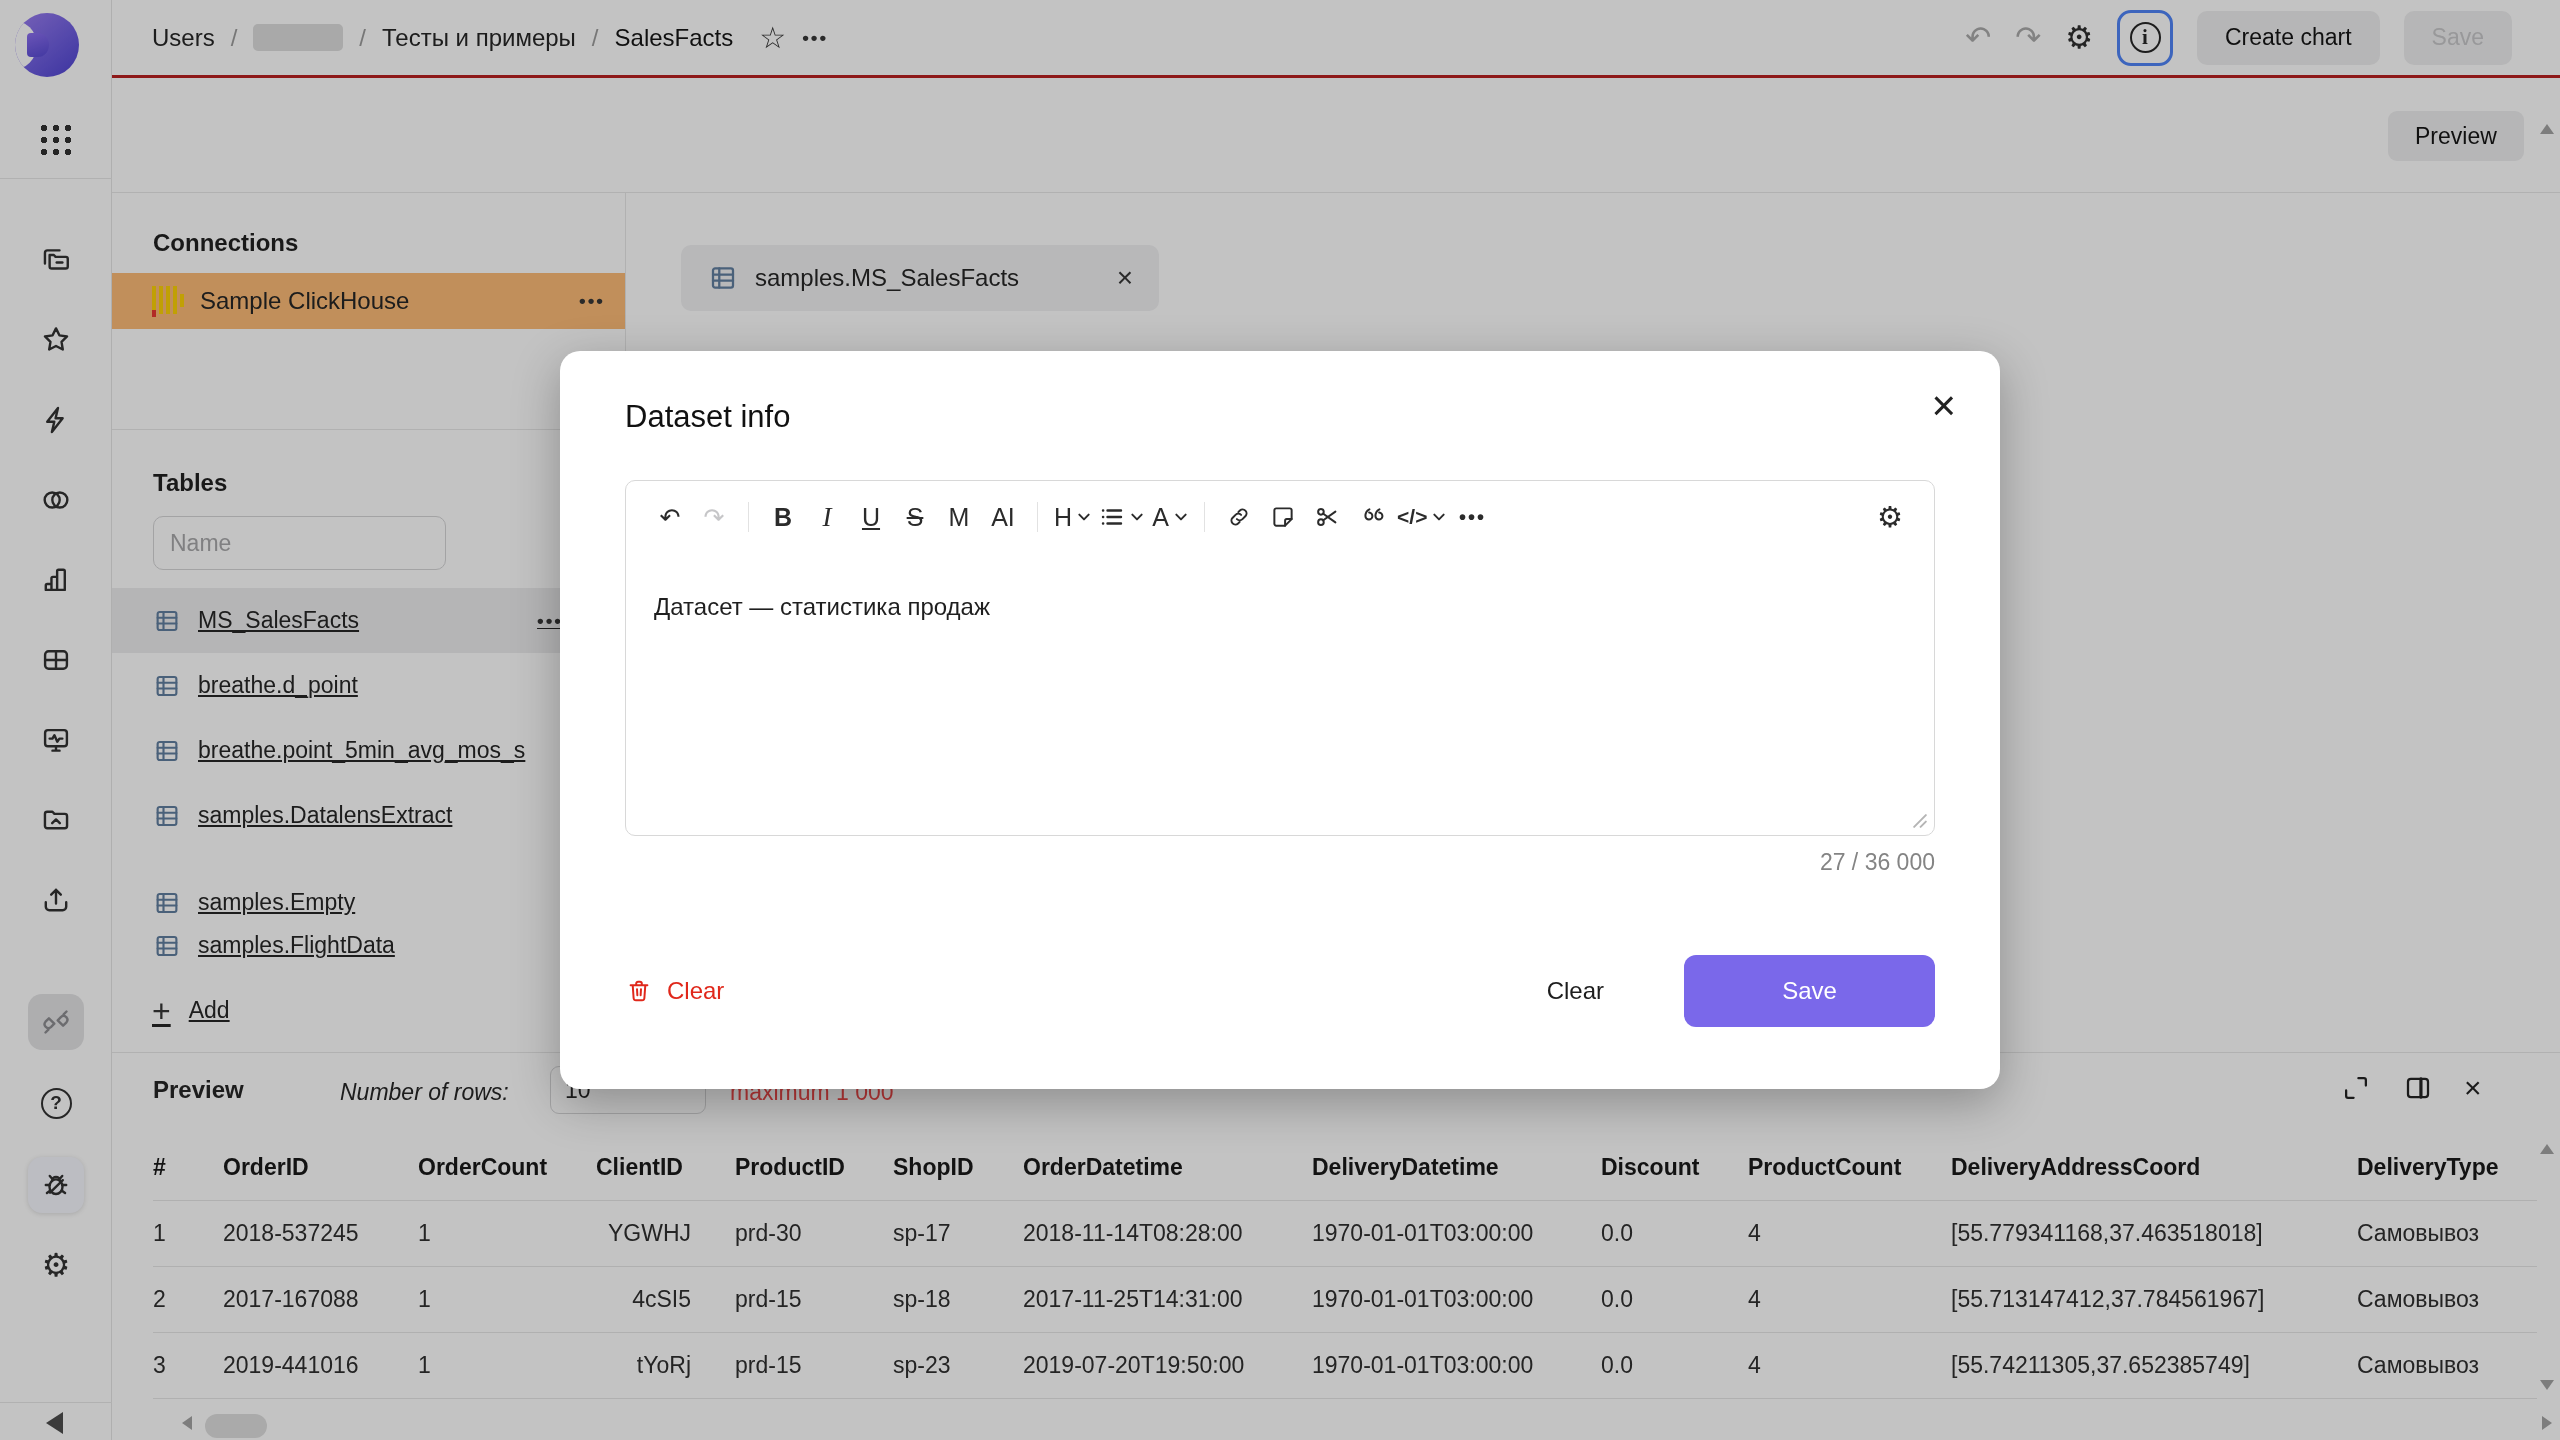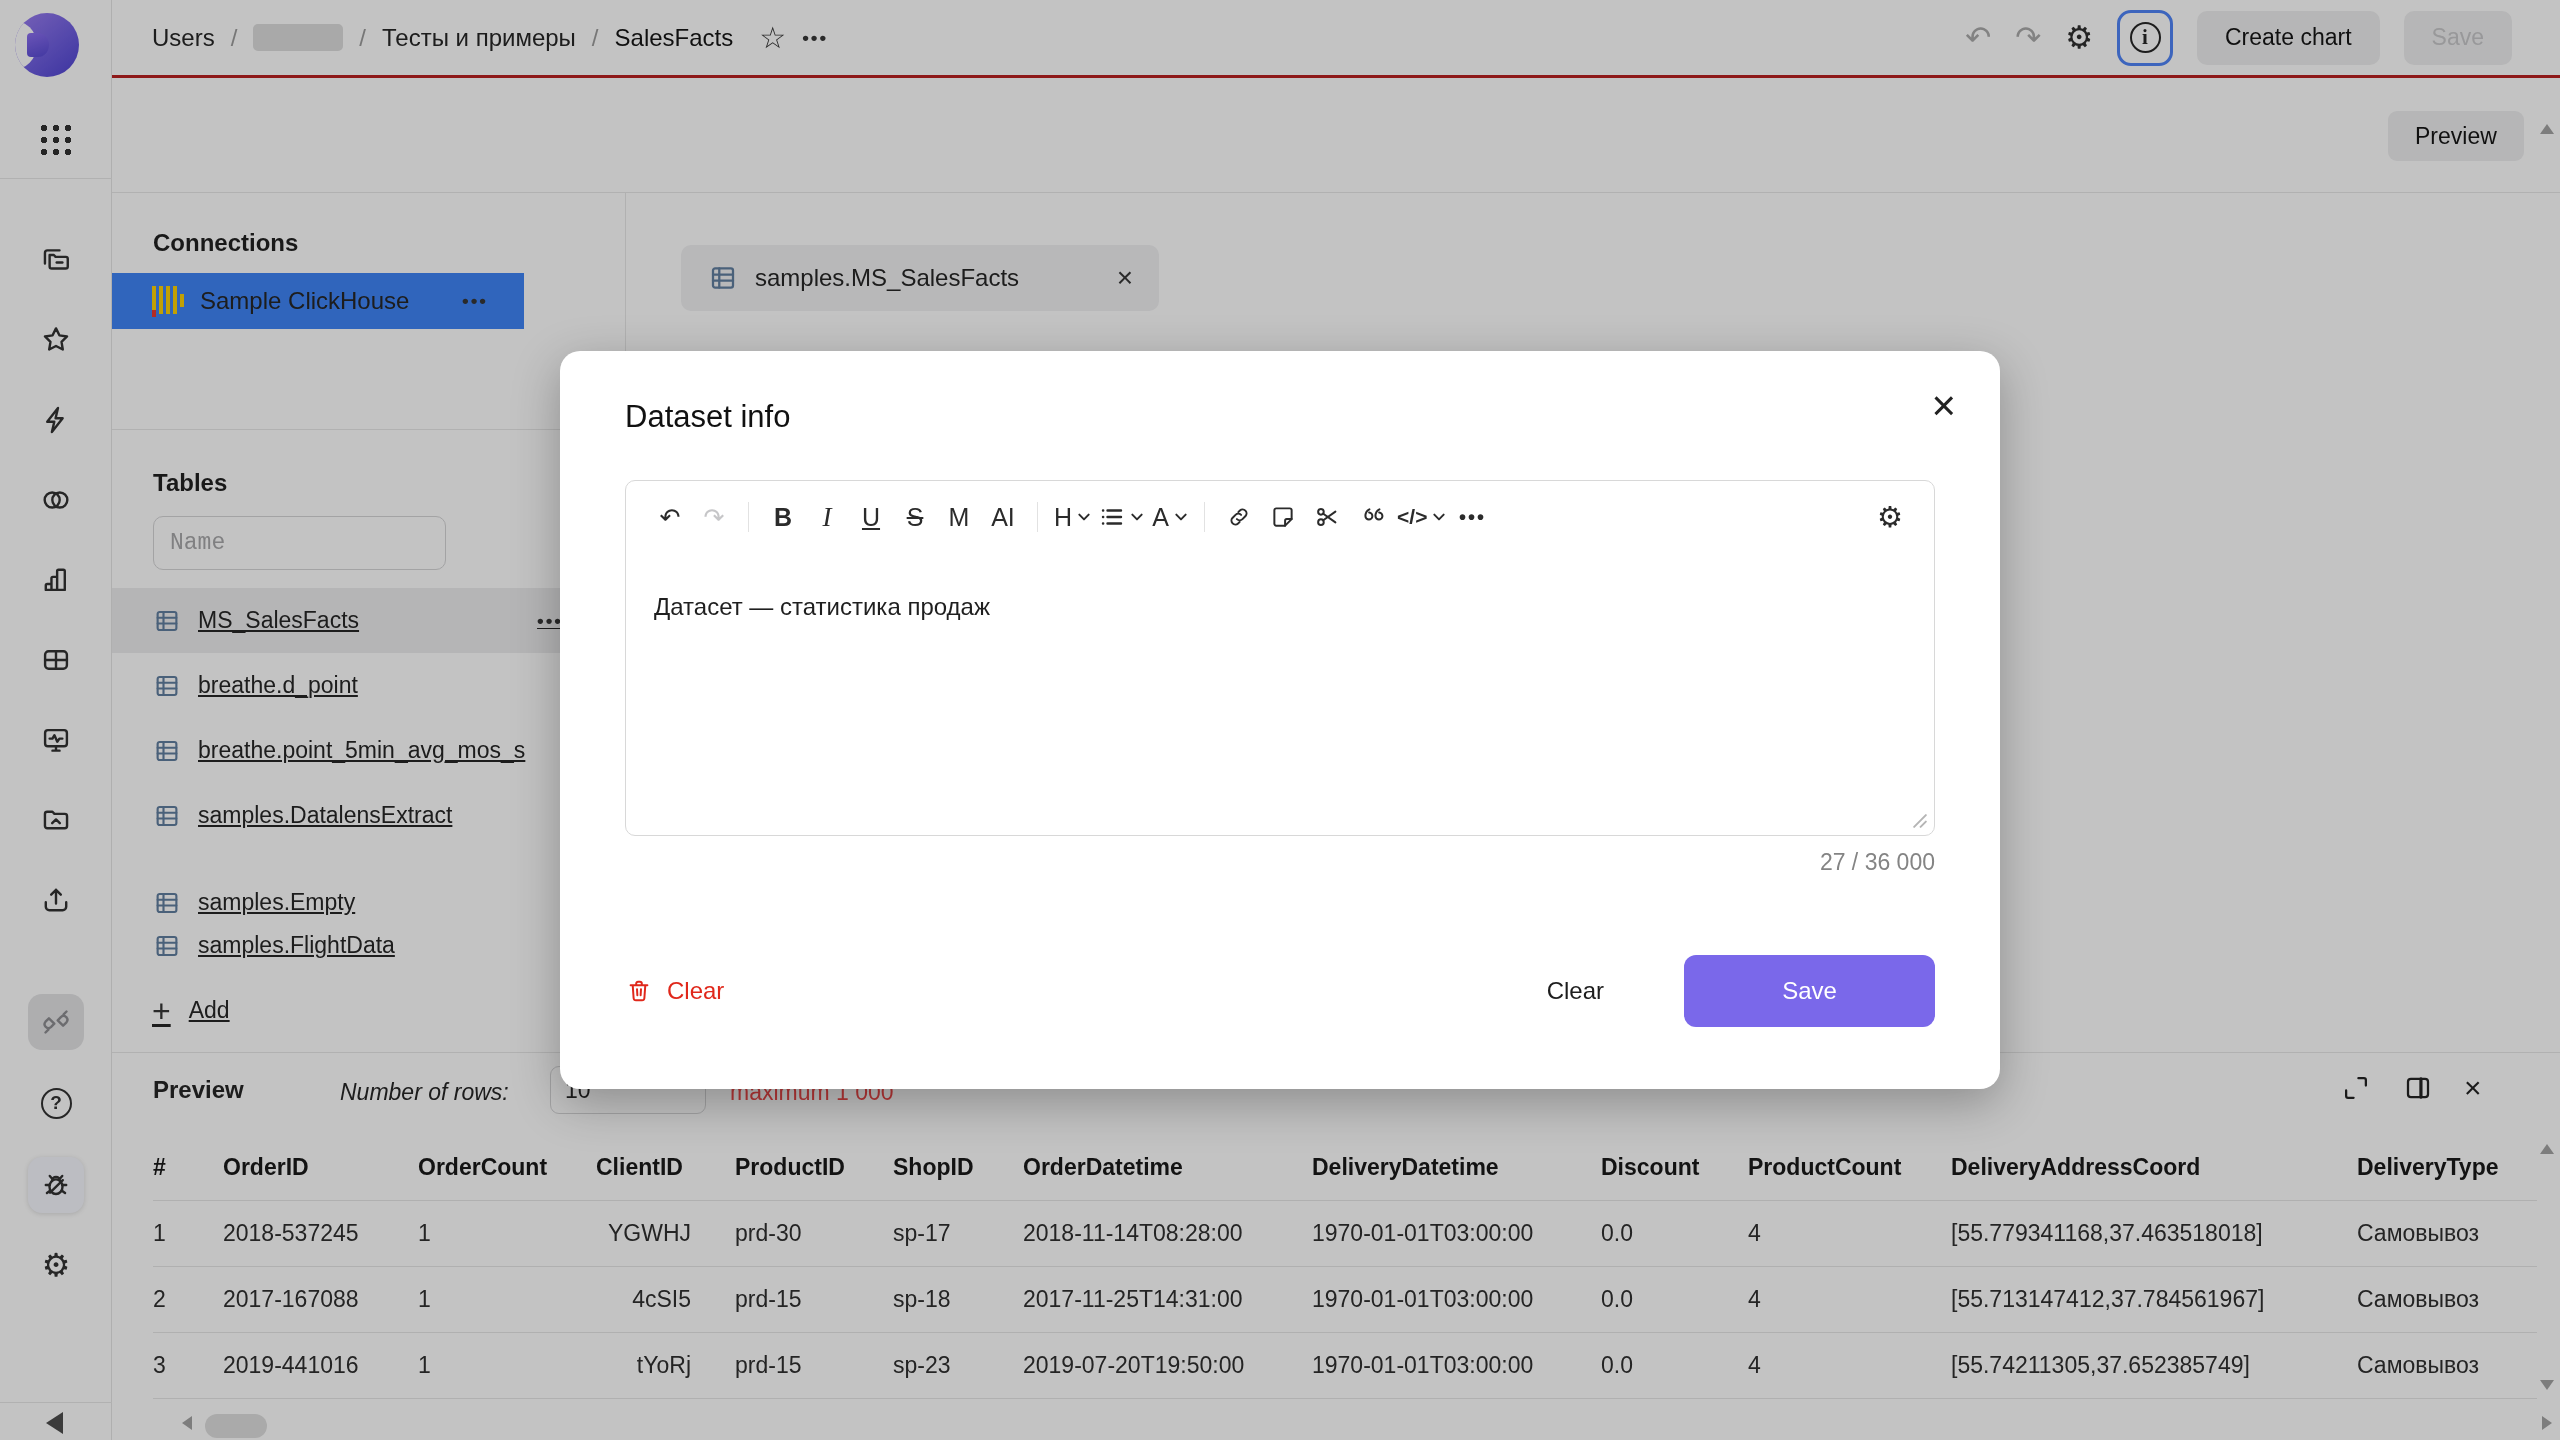--- a/index.html
+++ b/index.html
@@ -44,29 +44,29 @@
   .btn.disabled{color:#c6c6c8;}
   
   .seg{position:absolute;left:153px;top:110px;height:56px;display:flex;border:1px solid #d9d9d9;border-radius:12px;box-sizing:border-box;}
   .seg-item{padding:0 30px;display:flex;align-items:center;font-size:23px;color:#333;border-right:1px solid #d9d9d9;}
   .seg-item:last-child{border-right:none;}
   .seg-item.active{background:#f1ecfd;box-shadow:0 0 0 2px #7a68ea inset;border-radius:11px;color:#5a46c9;}
   .preview-btn{position:absolute;left:2388px;top:111px;height:50px;padding:0 27px;border-radius:9px;background:#eeeeef;
        font-size:23px;display:inline-flex;align-items:center;color:#111;}
   
   .sec-title{position:absolute;font-size:24px;font-weight:600;color:#1d1d1d;}
-  .conn-row{position:absolute;left:112px;top:273px;width:412px;height:56px;background:#3b82f6;display:flex;align-items:center;
-        padding:0 36px 0 40px;box-sizing:border-box;font-size:24px;}
+  .conn-row{position:absolute;left:112px;top:273px;width:513px;height:56px;background:#fdba74;display:flex;align-items:center;
+        padding:0 20px 0 40px;box-sizing:border-box;font-size:24px;}
   .ch-logo{position:relative;width:32px;height:34px;margin-right:16px;flex:0 0 auto;}
   .ch-bar{position:absolute;top:2px;width:4px;height:28px;background:#fcd000;}
   .ch-short{position:absolute;left:28px;top:10px;width:4px;height:13px;background:#fcd000;}
   .ch-red{position:absolute;left:0;top:26px;width:4px;height:7px;background:#e8352c;}
   .search{position:absolute;left:153px;top:516px;width:293px;height:54px;box-sizing:border-box;}
   .search input{width:100%;height:100%;border:1px solid #d4d4d6;border-radius:10px;font-size:23px;padding:0 16px;box-sizing:border-box;
-        font-family:Liberation Mono, monospace;color:#222;outline:none;}
+        font-family:Liberation Sans, sans-serif;color:#222;outline:none;}
   .search input::placeholder{color:#a6a6a8;}
   .trow{position:absolute;left:112px;width:513px;height:65px;display:flex;align-items:center;padding-left:40px;box-sizing:border-box;
         font-size:23px;color:#222;white-space:nowrap;overflow:hidden;text-decoration:underline;}
   .trow.sel{background:#ededee;}
   .trow .sheet{color:#5e7c9e;margin-right:16px;flex:0 0 auto;}
   .trow .dots{margin-left:auto;margin-right:62px;}
   .plus{font-size:32px;font-weight:300;margin-right:18px;color:#333;line-height:1;}
   
   .chip{position:absolute;left:681px;top:245px;width:478px;height:66px;background:#f0f0f2;border-radius:10px;display:flex;
         align-items:center;padding:0 26px;box-sizing:border-box;font-size:24px;}

